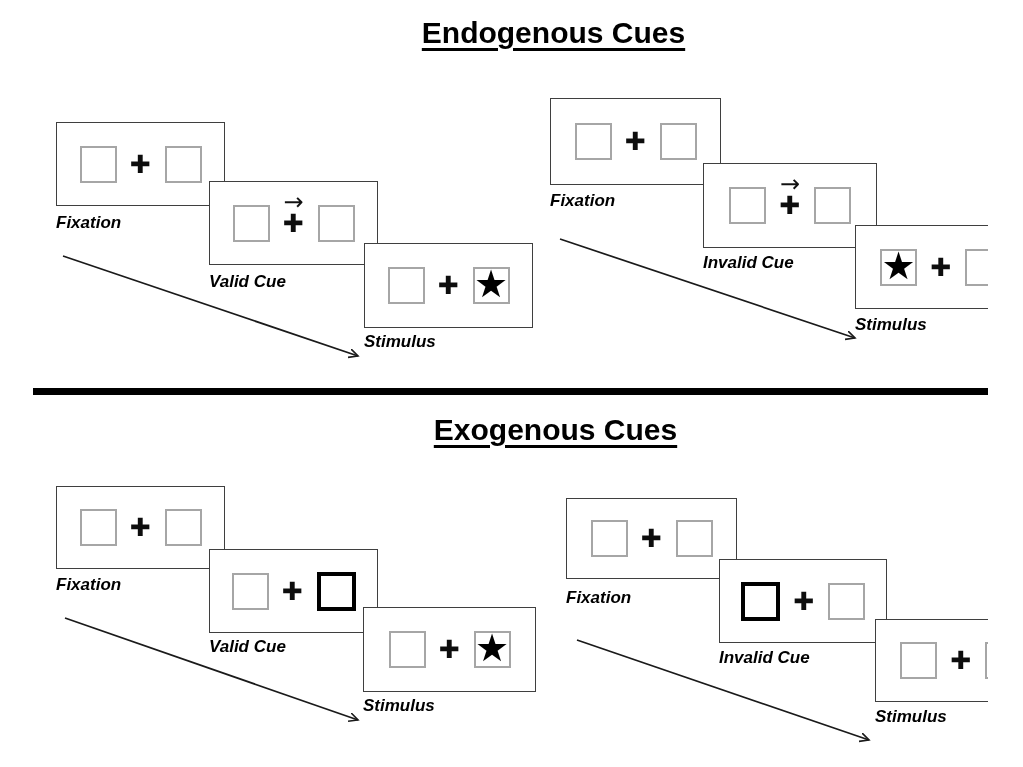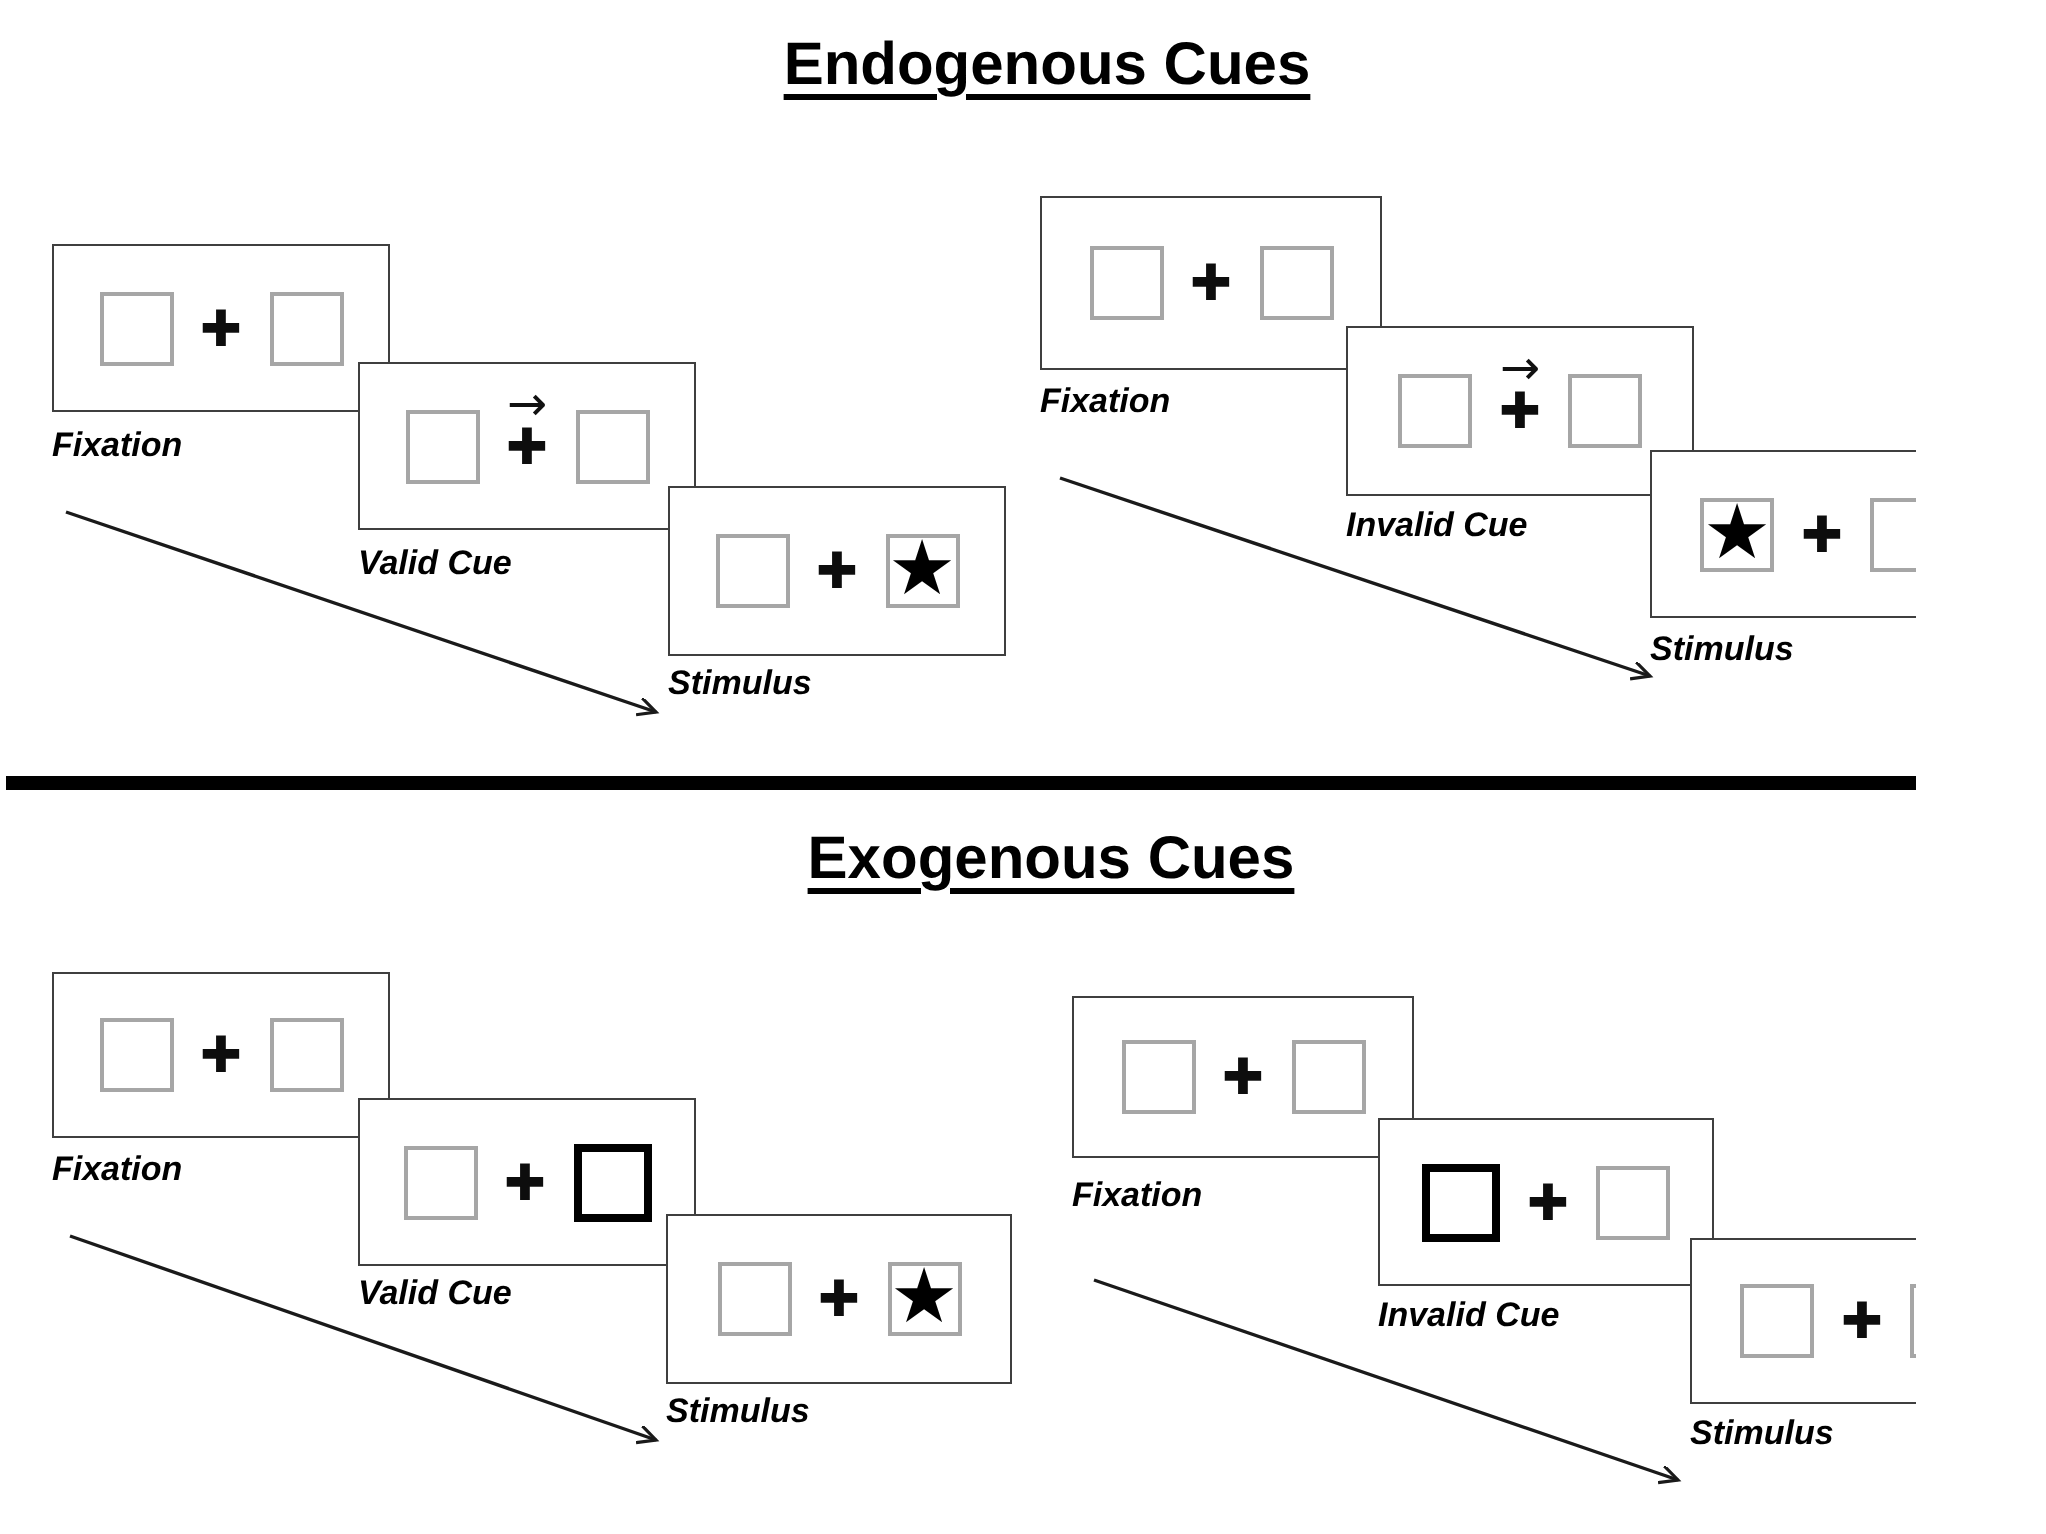--- a/index.html
+++ b/index.html
@@ -1,18 +1,18 @@
 <!DOCTYPE html>
 <html><head>
 <meta charset="utf-8">
 <style>
   html,body{margin:0;padding:0;background:#fff;}
   #page{
     position:relative;width:958px;height:767px;background:#ffffff;
-    font-family:"Liberation Sans",sans-serif;color:#000;overflow:hidden;
+    font-family:"Liberation Sans",sans-serif;color:#000;overflow:hidden;margin-left:30px;
   }
   .title{
     position:absolute;left:0;width:1023px;text-align:center;
     font-size:30px;font-weight:bold;line-height:1.15;
     text-decoration:underline;text-decoration-thickness:3px;text-underline-offset:5px;
   }
   #title-endo{top:16px;padding-left:12px;}
   #title-exo{top:413px;padding-left:14px;}
   .divider{position:absolute;left:3px;top:388px;width:1017px;height:7px;background:#000;}
   .panel{

